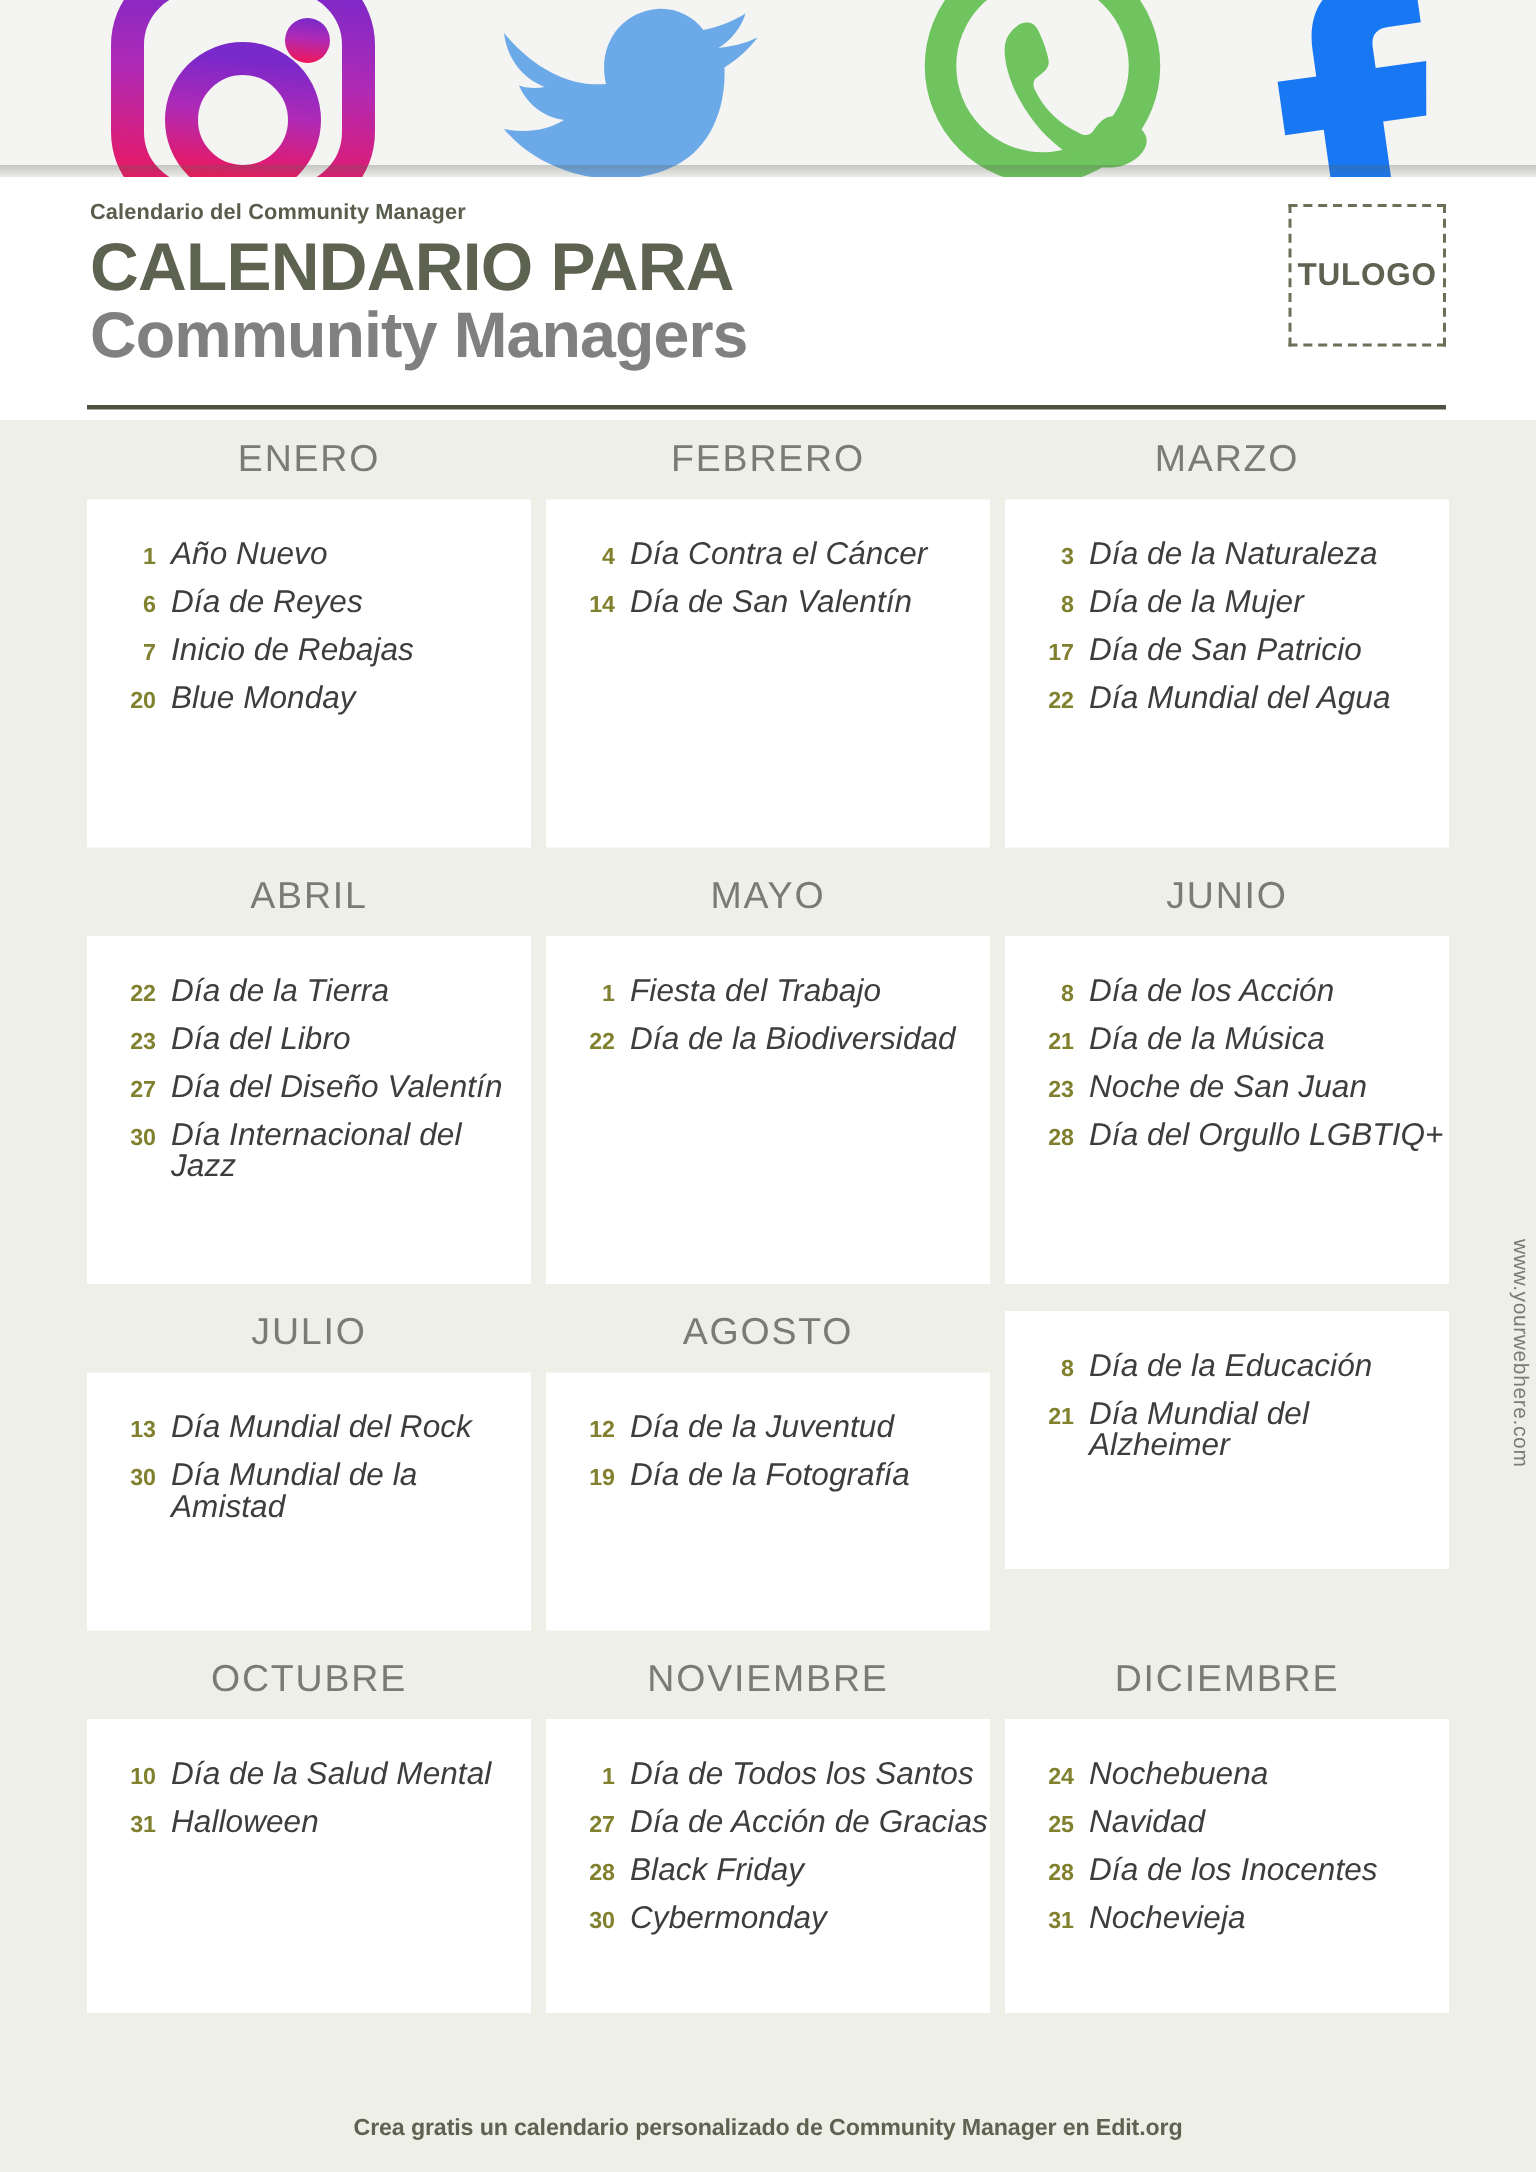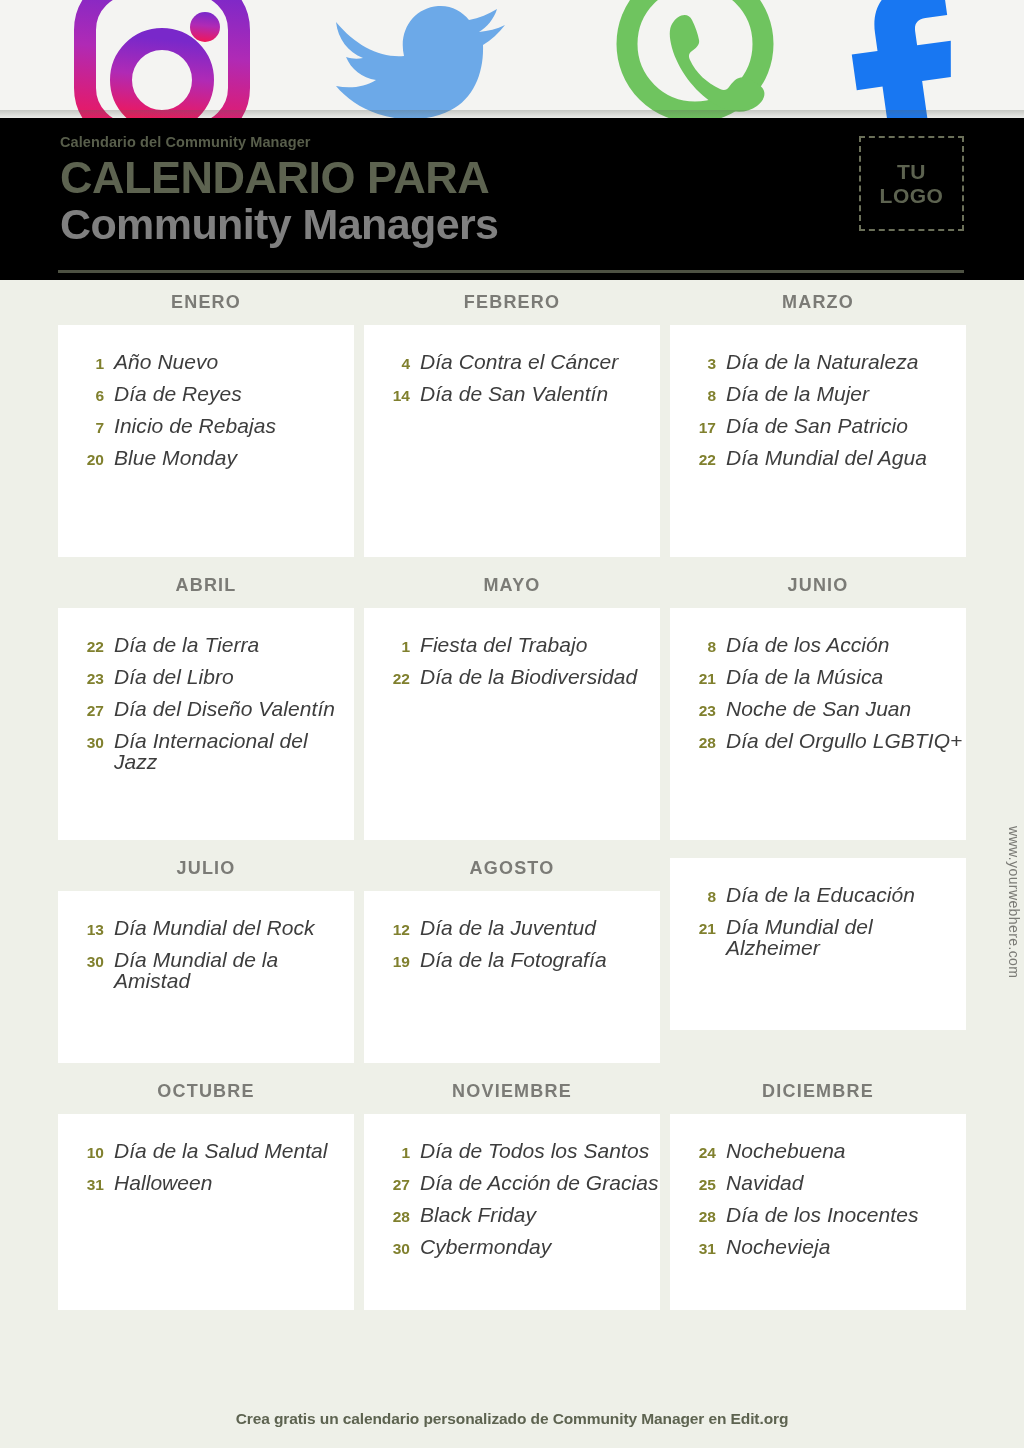--- a/index.html
+++ b/index.html
@@ -38,21 +38,21 @@
     background: linear-gradient(to bottom, rgba(90,95,85,0.30), rgba(90,95,85,0));
     z-index: 4;
   }
 
   
   .header {
     position: absolute;
     top: 118px; left: 0;
     width: 1024px;
     height: 162px;
-    background: #000000;
+    background: #ffffff;
     z-index: 5;
   }
   .eyebrow {
     position: absolute;
     left: 60px; top: 16px;
     font-size: 14.5px;
     font-weight: bold;
     color: #585e4b;
     letter-spacing: 0.1px;
   }
@@ -73,21 +73,21 @@
     color: #808080;
     letter-spacing: -0.6px;
     line-height: 1.05;
   }
   .logo-box {
     position: absolute;
     right: 60px; top: 18px;
     width: 105px; height: 95px;
     border: 2px dashed #6b7059;
     display: flex;
-    flex-direction: column;
+    flex-direction: row;
     align-items: center;
     justify-content: center;
     line-height: 1.12;
   }
   .logo-box span {
     font-size: 21px;
     font-weight: bold;
     color: #5d6350;
     letter-spacing: 0.5px;
   }
@@ -107,25 +107,25 @@
   .month-row {
     display: flex;
     width: 1024px;
     justify-content: space-between;
     padding: 0 58px;
   }
   .month-col { width: 296px; }
 
   .month-title {
     text-align: center;
-    font-size: 18px;
+    font-size: 25px;
     color: #7b7b76;
     letter-spacing: 1.2px;
     padding-bottom: 12px;
-    font-weight: bold;
+    font-weight: normal;
   }
   .month-card {
     background: #ffffff;
     padding: 26px 0 0 0;
     overflow: hidden;
   }
   .r1 .month-card { height: 232px; }
   .r2 .month-card { height: 232px; }
   .r3 .month-card { height: 172px; }
   .r4 .month-card { height: 196px; }

